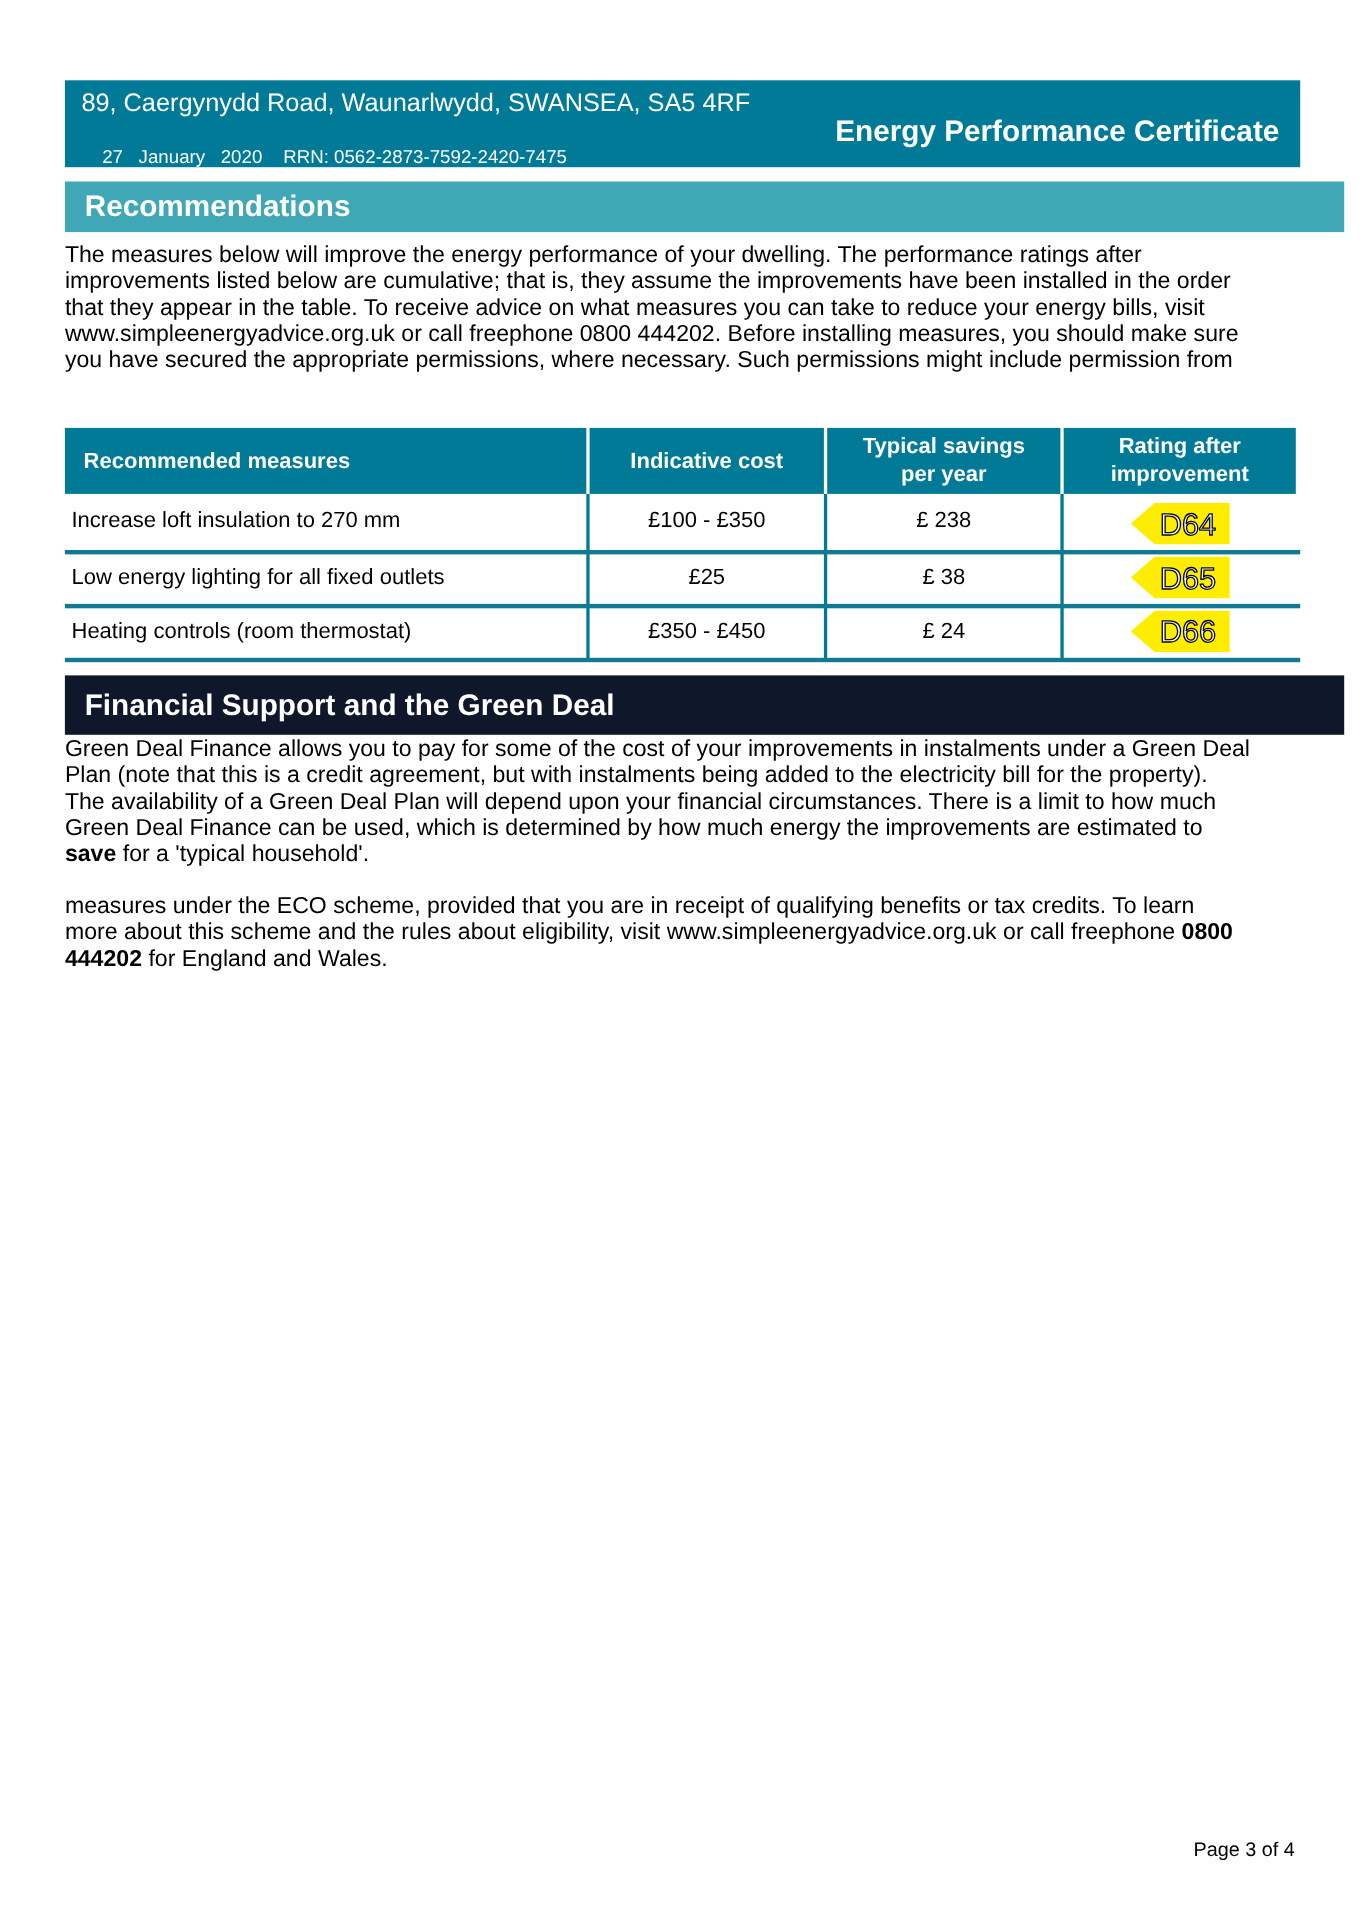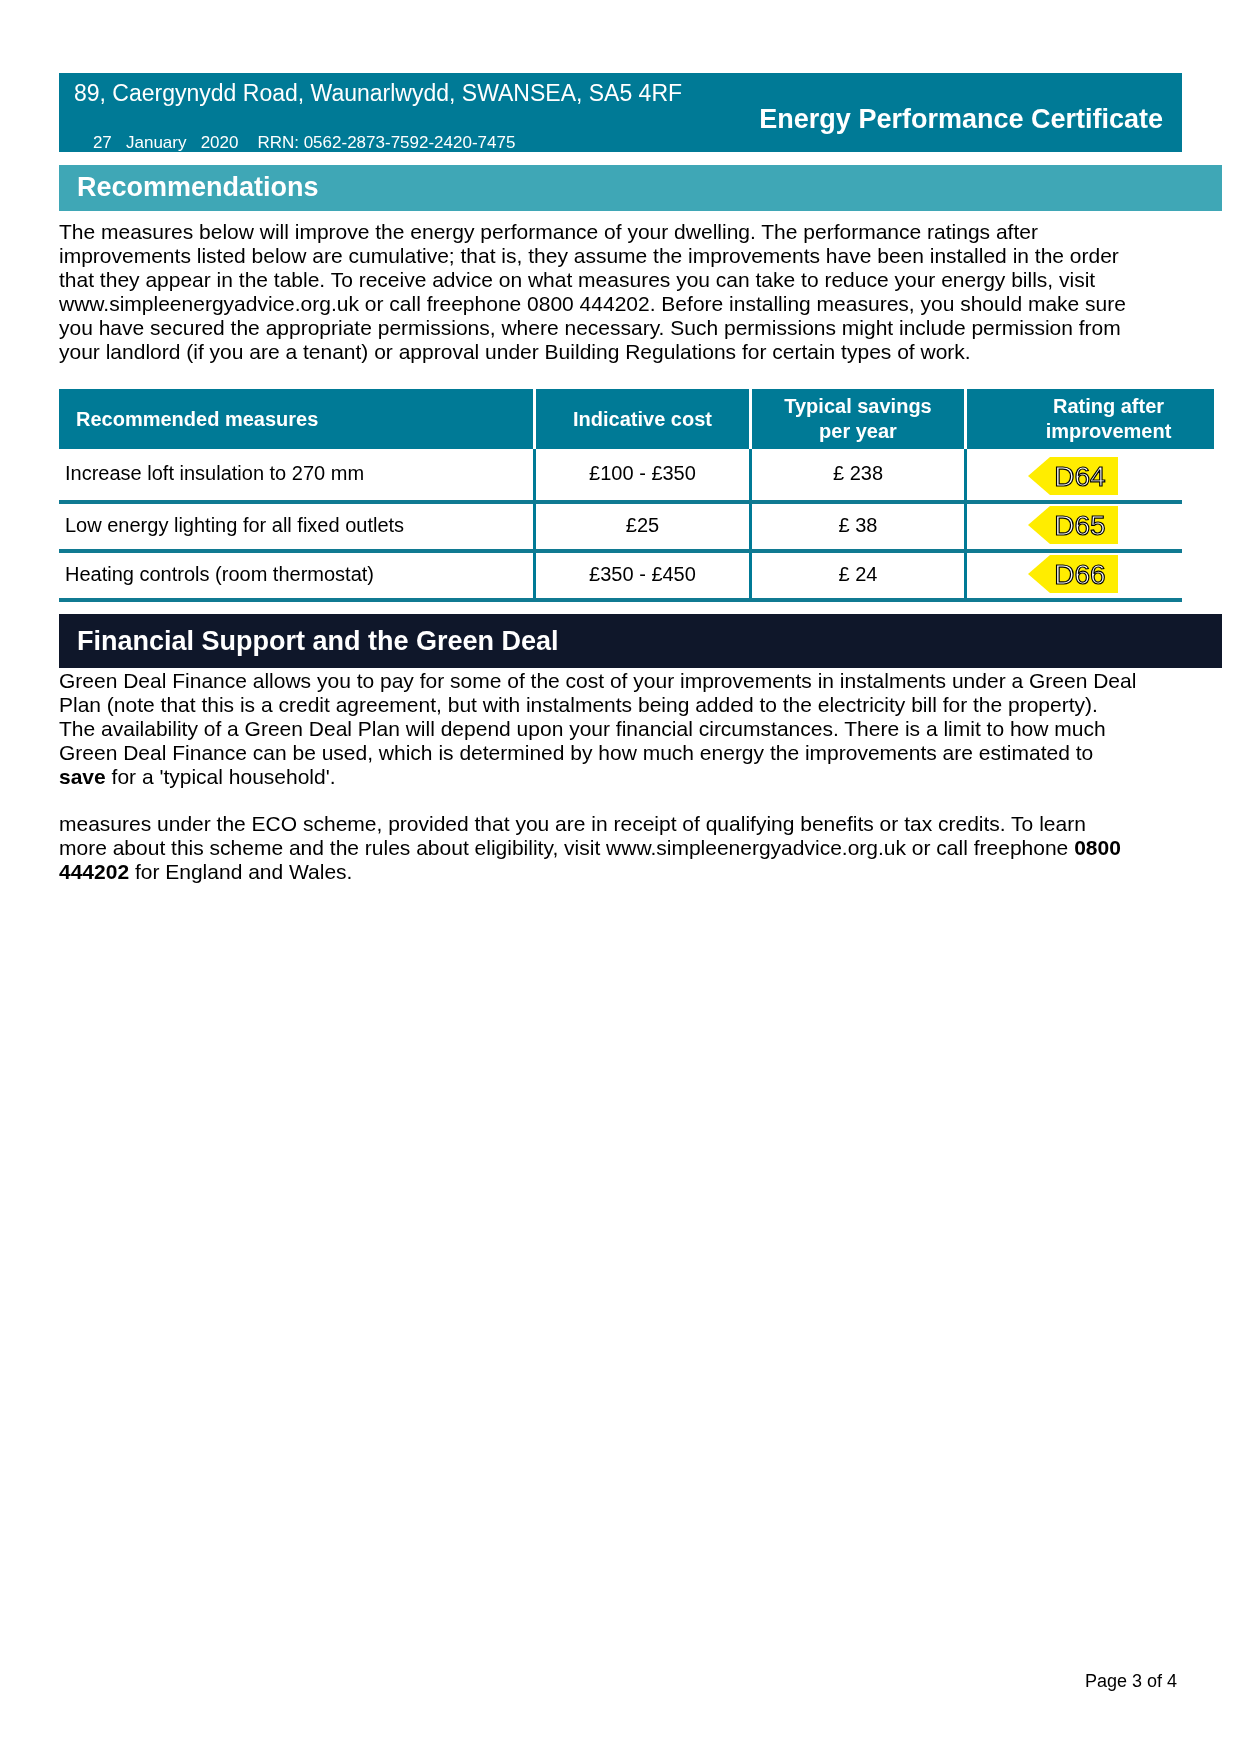--- a/index.html
+++ b/index.html
@@ -30,21 +30,21 @@
   #gd-para2 { top: 812px; }
 
   
   #tbl { left: 59px; top: 389px; width: 1123px; }
   .th { position: absolute; top: 0; height: 60px; background: #007a96; color: #fff; font-weight: bold;
         font-size: 20px; display: flex; align-items: center; justify-content: center; text-align: center; line-height: 25px; }
   .th.left { justify-content: flex-start; padding-left: 17px; box-sizing: border-box; }
   .c1 { left: 0; width: 474px; }
   .c2 { left: 477px; width: 213px; }
   .c3 { left: 693px; width: 212px; }
-  .c4 { left: 908px; width: 211px; padding-left: 36px; }
+  .c4 { left: 908px; width: 211px; }
   .vline { position: absolute; width: 3px; background: #007a96; top: 60px; height: 151px; }
   .hline { position: absolute; left: 0; width: 1123px; height: 4px; background: #107a92; }
   .cell { position: absolute; height: 45px; display: flex; align-items: center; font-size: 20px; }
   .cell.left { padding-left: 6px; box-sizing: border-box; }
   .cell.center { justify-content: center; }
   .rating { position: absolute; width: 90px; height: 38px; }
   .rating svg { display: block; }
 
   #footer { left: 1085px; top: 1671px; font-size: 18px; }
 </style>
@@ -62,21 +62,20 @@
 <div id="rec-bar" class="abs bar" style="background: rgb(63, 167, 182);">
   <span>Recommendations</span>
 </div>
 
 <div id="rec-para" class="abs para">
   <span class="ln">The measures below will improve the energy performance of your dwelling. The performance ratings after</span>
   <span class="ln">improvements listed below are cumulative; that is, they assume the improvements have been installed in the order</span>
   <span class="ln">that they appear in the table. To receive advice on what measures you can take to reduce your energy bills, visit</span>
   <span class="ln">www.simpleenergyadvice.org.uk or call freephone 0800 444202. Before installing measures, you should make sure</span>
   <span class="ln">you have secured the appropriate permissions, where necessary. Such permissions might include permission from</span>
-  <span class="ln">your landlord (if you are a tenant) or approval under Building Regulations for certain types of work.</span>
 </div>
 
 <div id="tbl" class="abs">
   <div class="th c1 left">Recommended measures</div>
   <div class="th c2">Indicative cost</div>
   <div class="th c3">
     <div>
       <div>Typical savings</div>
       <div>per year</div>
     </div>

